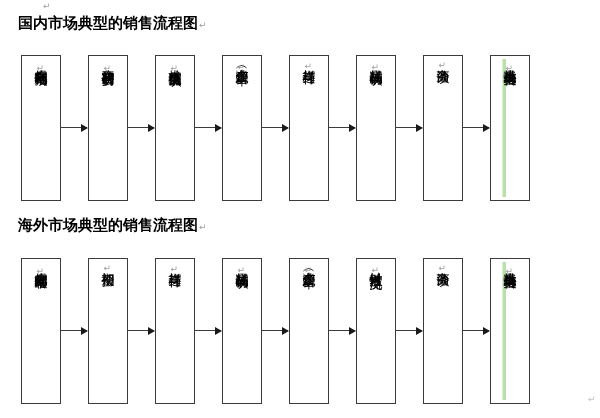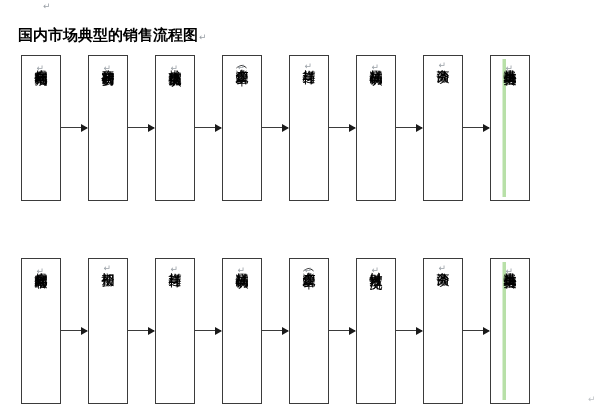--- a/index.html
+++ b/index.html
@@ -47,21 +47,20 @@
 
   
   .heading {
     position: absolute;
     left: 18px;
     font-size: 15px;
     font-weight: bold;
     letter-spacing: 0px;
     white-space: nowrap;
     font-family: "DejaVu Sans", "Liberation Sans", sans-serif;
-    margin-top: 12px;
   }
   .heading .pilcrow { font-weight: normal; margin-left: 1px; }
 
   #heading-1 { top: 14px; }
   #heading-2 { top: 216px; }
 
   
   .flow-row {
     position: absolute;
     left: 0;
@@ -175,20 +174,23 @@
     <div class="node" style="left:423px">
       <span class="node-label">商务洽谈<span class="pilcrow">↵</span></span>
     </div>
     <div class="arrow" style="left:463px; width:26px"></div>
 
     <div class="node highlight" style="left:490px">
       <span class="node-label">小批量试单与转大量<span class="pilcrow">↵</span></span>
     </div>
   </div>
 
+  <div class="heading" id="heading-2">
+    <span>海外市场典型的销售流程图</span><span class="pilcrow">↵</span>
+  </div>
 
   <div class="flow-row" id="flow-row-2">
 
     <div class="node" style="left:21px">
       <span class="node-label">客户规划与邮件联络<span class="pilcrow">↵</span></span>
     </div>
     <div class="arrow" style="left:61px; width:26px"></div>
 
     <div class="node" style="left:88px">
       <span class="node-label">初期报价<span class="pilcrow">↵</span></span>

